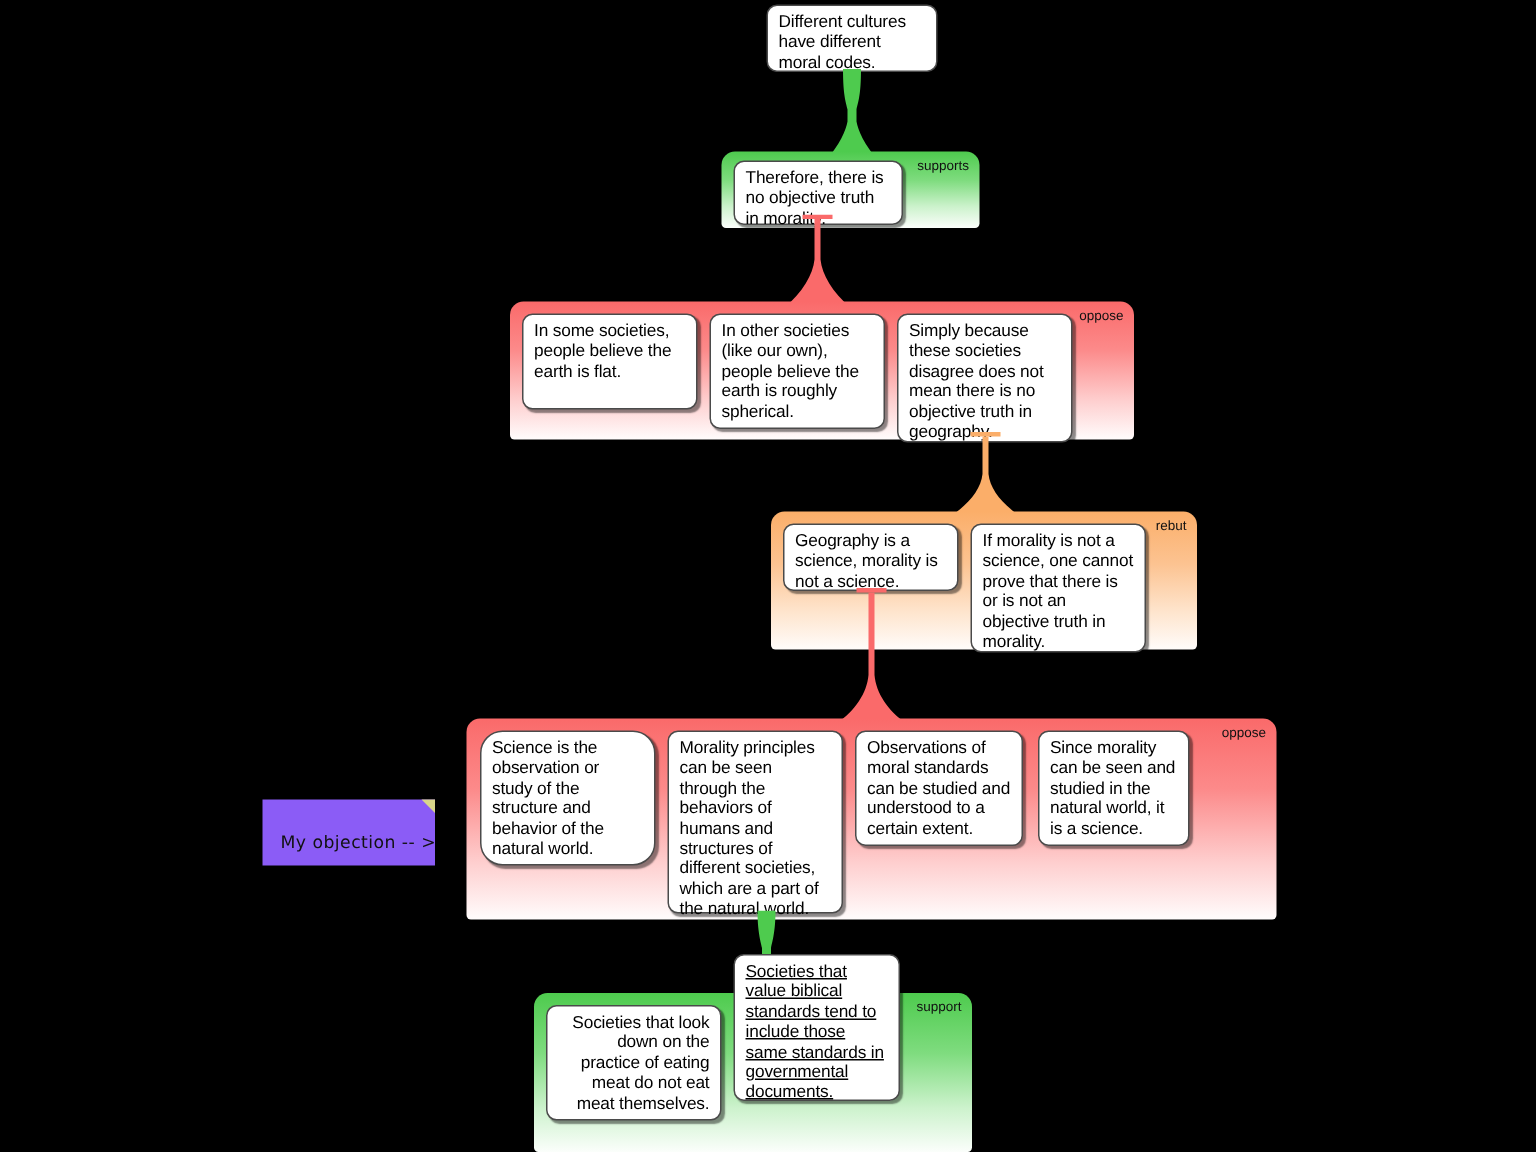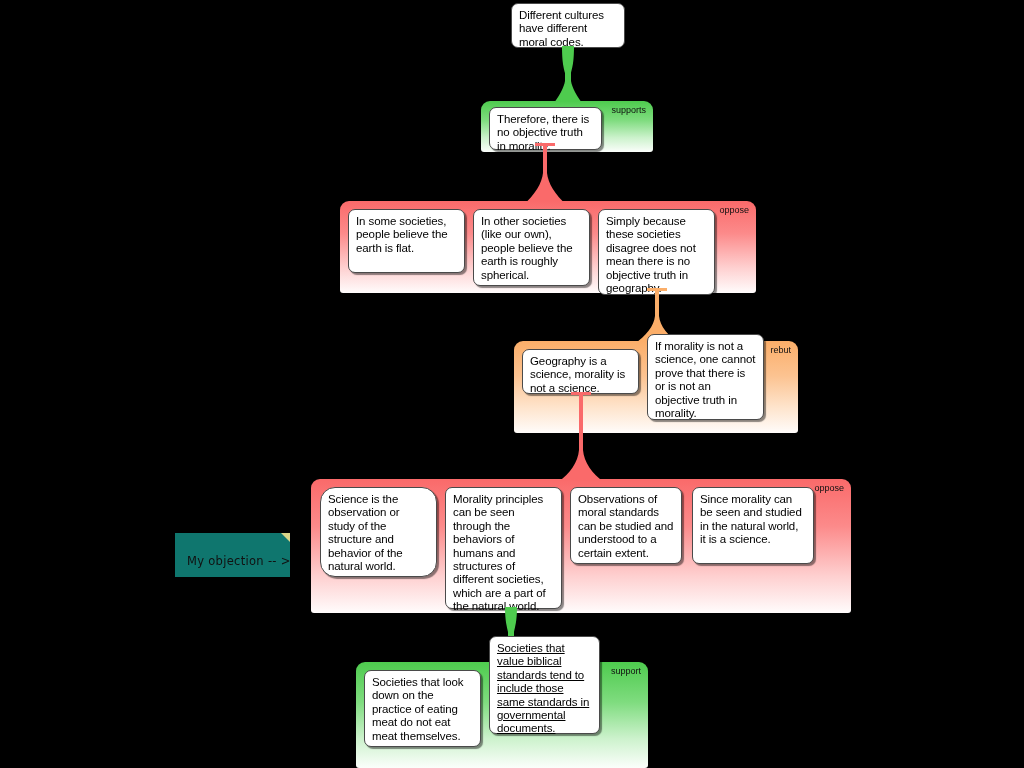--- a/index.html
+++ b/index.html
@@ -69,21 +69,21 @@
 
   
   .conn {
     position: absolute;
   }
   .conn svg { display: block; }
 
   
   .note {
     position: absolute;
-    background: #0f766e;
+    background: #8b5cf6;
     box-shadow: 2px 2px 2px rgba(0,0,0,0.5);
     box-sizing: border-box;
   }
   .note-text {
     position: absolute;
     left: 12px;
     top: 21px;
     font-size: 11.5px;
     color: #111111;
     font-family: "DejaVu Sans", sans-serif;
@@ -136,47 +136,47 @@
     <svg width="46" height="56" viewBox="0 0 46 56">
       <rect x="13" y="0" width="20" height="3" fill="#FBAE69"></rect>
       <path d="M21,3 L25,3 L25,28 C26,38 34,48 46,56 L0,56 C12,48 20,38 21,28 Z" fill="#FBAE69"></path>
     </svg>
   </div>
 
   <div class="group rebut" style="left:514px; top:341px; width:284px; height:92px;">
     <span class="group-label">rebut</span>
   </div>
   <div class="card" style="left:522px; top:349px; width:117px; height:45px;">Geography is a science, morality is not a science.</div>
-  <div class="card" style="left:647px; top:334px; width:117px; height:86px;">If morality is not a science, one cannot prove that there is or is not an objective truth in morality.</div>
+  <div class="card" style="left:647px; top:349px; width:117px; height:86px;">If morality is not a science, one cannot prove that there is or is not an objective truth in morality.</div>
 
   <div class="conn" style="left:558px; top:392px; width:46px; height:90px;">
     <svg width="46" height="90" viewBox="0 0 46 90">
       <rect x="13" y="0" width="20" height="3" fill="#FA6A6A"></rect>
       <path d="M21,3 L25,3 L25,58 C26,70 34,82 46,90 L0,90 C12,82 20,70 21,58 Z" fill="#FA6A6A"></path>
     </svg>
   </div>
 
   <div class="group oppose" style="left:311px; top:479px; width:540px; height:134px;">
     <span class="group-label">oppose</span>
   </div>
   <div class="card" style="left:320px; top:487px; width:117px; height:90px;border-radius:15px;">Science is the observation or study of the structure and behavior of the natural world.</div>
   <div class="card" style="left:445px; top:487px; width:117px; height:122px;">Morality principles can be seen through the behaviors of humans and structures of different societies, which are a part of the natural world.</div>
   <div class="card" style="left:570px; top:487px; width:112px; height:77px;">Observations of moral standards can be studied and understood to a certain extent.</div>
-  <div class="card" style="left:692px; top:487px; width:122px; height:77px;">Since morality can be seen and studied in the natural world, it is a science.</div>
+  <div class="card" style="left:692px; top:487px; width:101px; height:77px;">Since morality can be seen and studied in the natural world, it is a science.</div>
 
   <div class="conn" style="left:493px; top:607px; width:36px; height:58px;">
     <svg width="36" height="58" viewBox="0 0 36 58">
       <path d="M12,0 L24,0 C24,14 22,20 21,25 L21,33 C22,39 26,47 36,58 L0,58 C10,47 14,39 15,33 L15,25 C14,20 12,14 12,0 Z" fill="#4ECB4E"></path>
     </svg>
   </div>
 
   <div class="group support" style="left:356px; top:662px; width:292px; height:106px;">
     <span class="group-label">support</span>
   </div>
-  <div class="card" style="left:364px; top:670px; width:117px; height:77px;">Societies that look down on the practice of eating meat do not eat meat themselves.</div>
+  <div class="card" style="left:364px; top:670px; width:117px; height:77px;text-align:right;">Societies that look down on the practice of eating meat do not eat meat themselves.</div>
   <div class="card" style="left:489px; top:636px; width:111px; height:98px;text-decoration:underline;">Societies that value biblical standards tend to include those same standards in governmental documents.</div>
 
   <div class="note" style="left:175px; top:533px; width:115px; height:44px;">
     <span class="note-fold"></span>
     <span class="note-text">My objection -- &gt;</span>
   </div>
 
 </div>
 
 </body></html>

